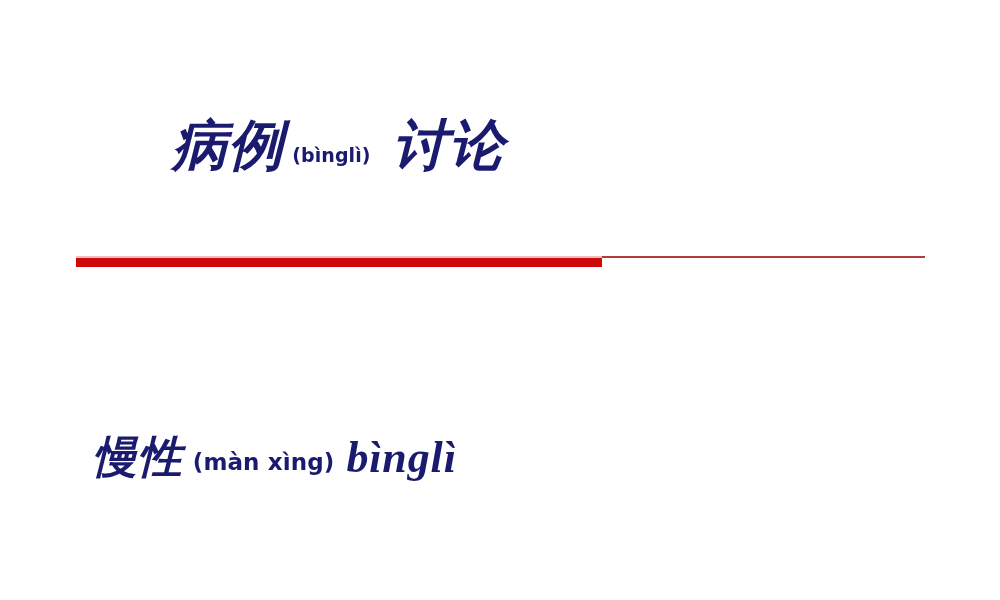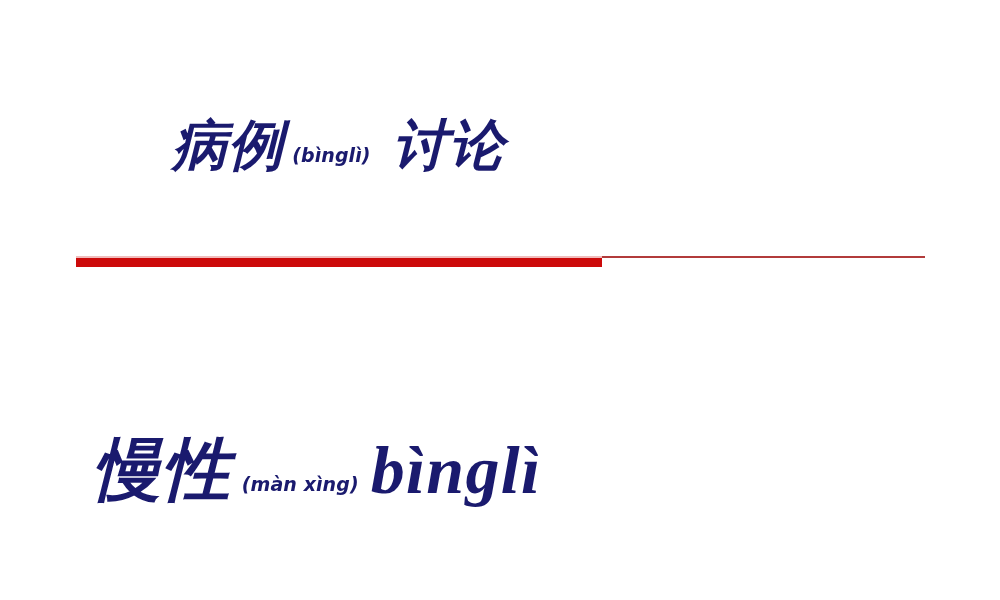--- a/index.html
+++ b/index.html
@@ -33,21 +33,20 @@
     font-style: italic;
     letter-spacing: 0.02em;
   }
   .title-block .han {
     font-size: 55px;
   }
   .pinyin {
     font-family: "DejaVu Sans", "Liberation Sans", sans-serif;
     color: #1a1a6e;
     font-weight: bold;
-    font-style: italic;
     font-size: 19px;
     vertical-align: baseline;
     letter-spacing: 0.005em;
   }
   .title-block .pinyin {
     padding: 0 6px 0 8px;
     position: relative;
     top: -2px;
   }
   .title-block .han.tail {
@@ -83,24 +82,24 @@
 
   
   .subtitle-block {
     position: absolute;
     left: 93px;
     top: 436px;
     white-space: nowrap;
     line-height: 1;
   }
   .subtitle-block .han {
-    font-size: 68px;
+    font-size: 44px;
   }
   .subtitle-block .pinyin {
-    font-size: 19px;
+    font-size: 23px;
     padding: 0 4px 0 10px;
     position: relative;
     top: -2px;
   }
   .subtitle-block .han.tail {
     padding-left: 8px;
   }
 </style>
 </head>
 <body>

